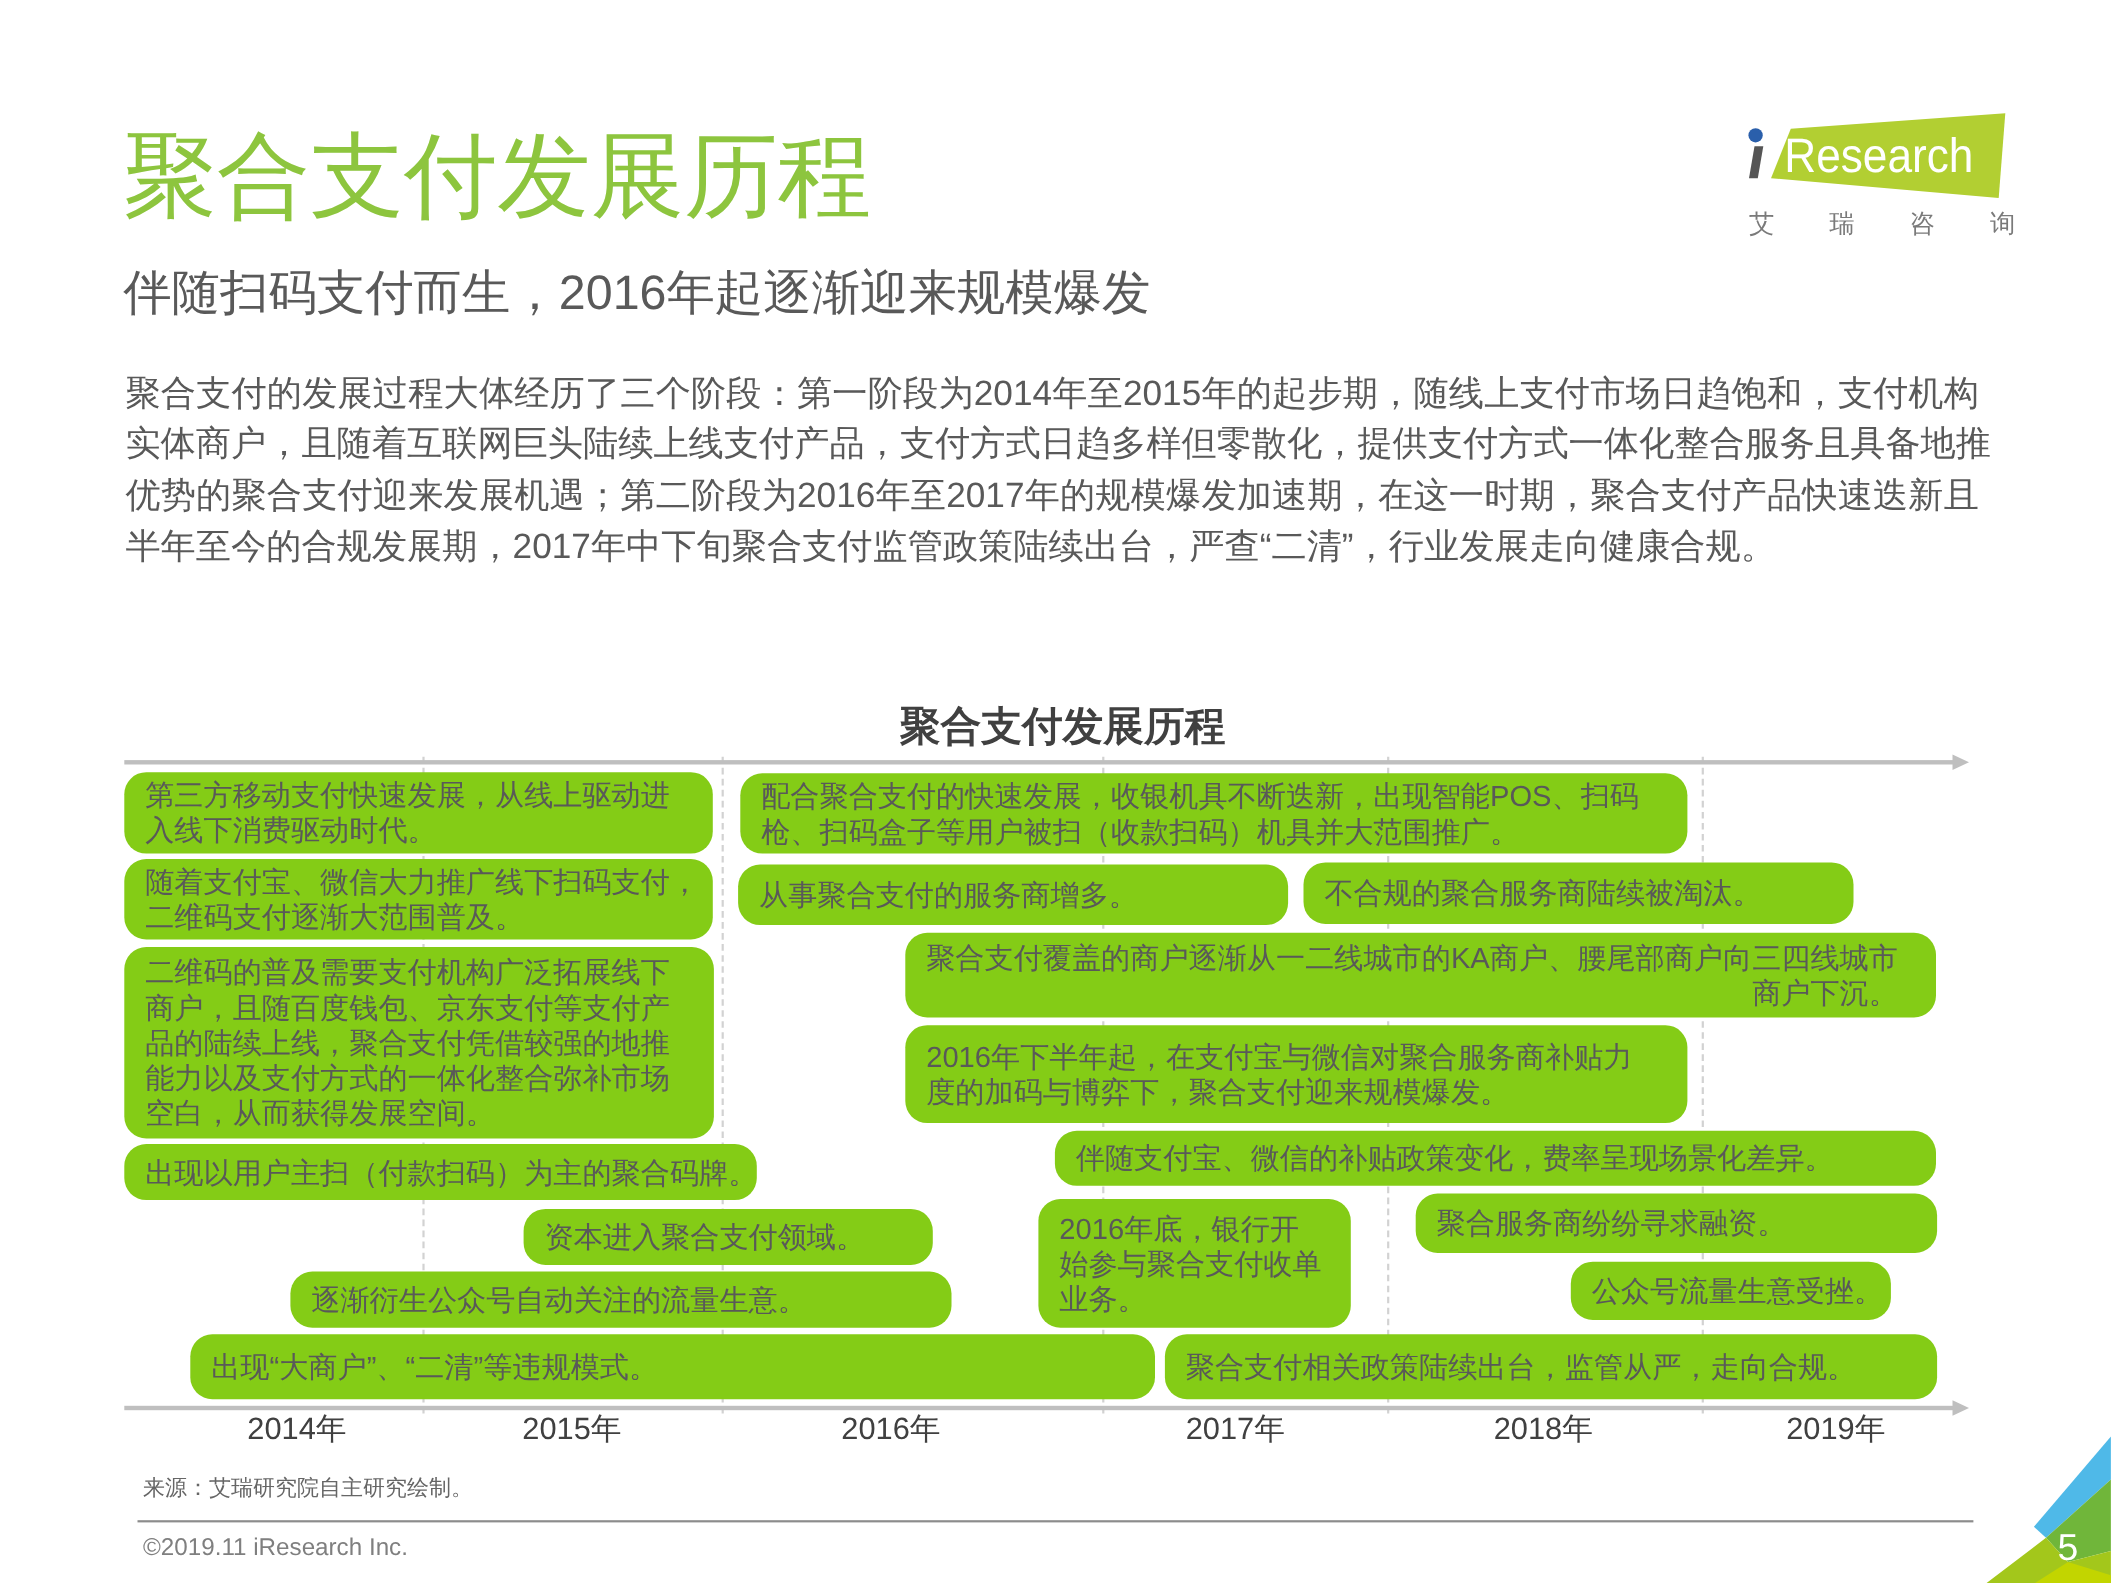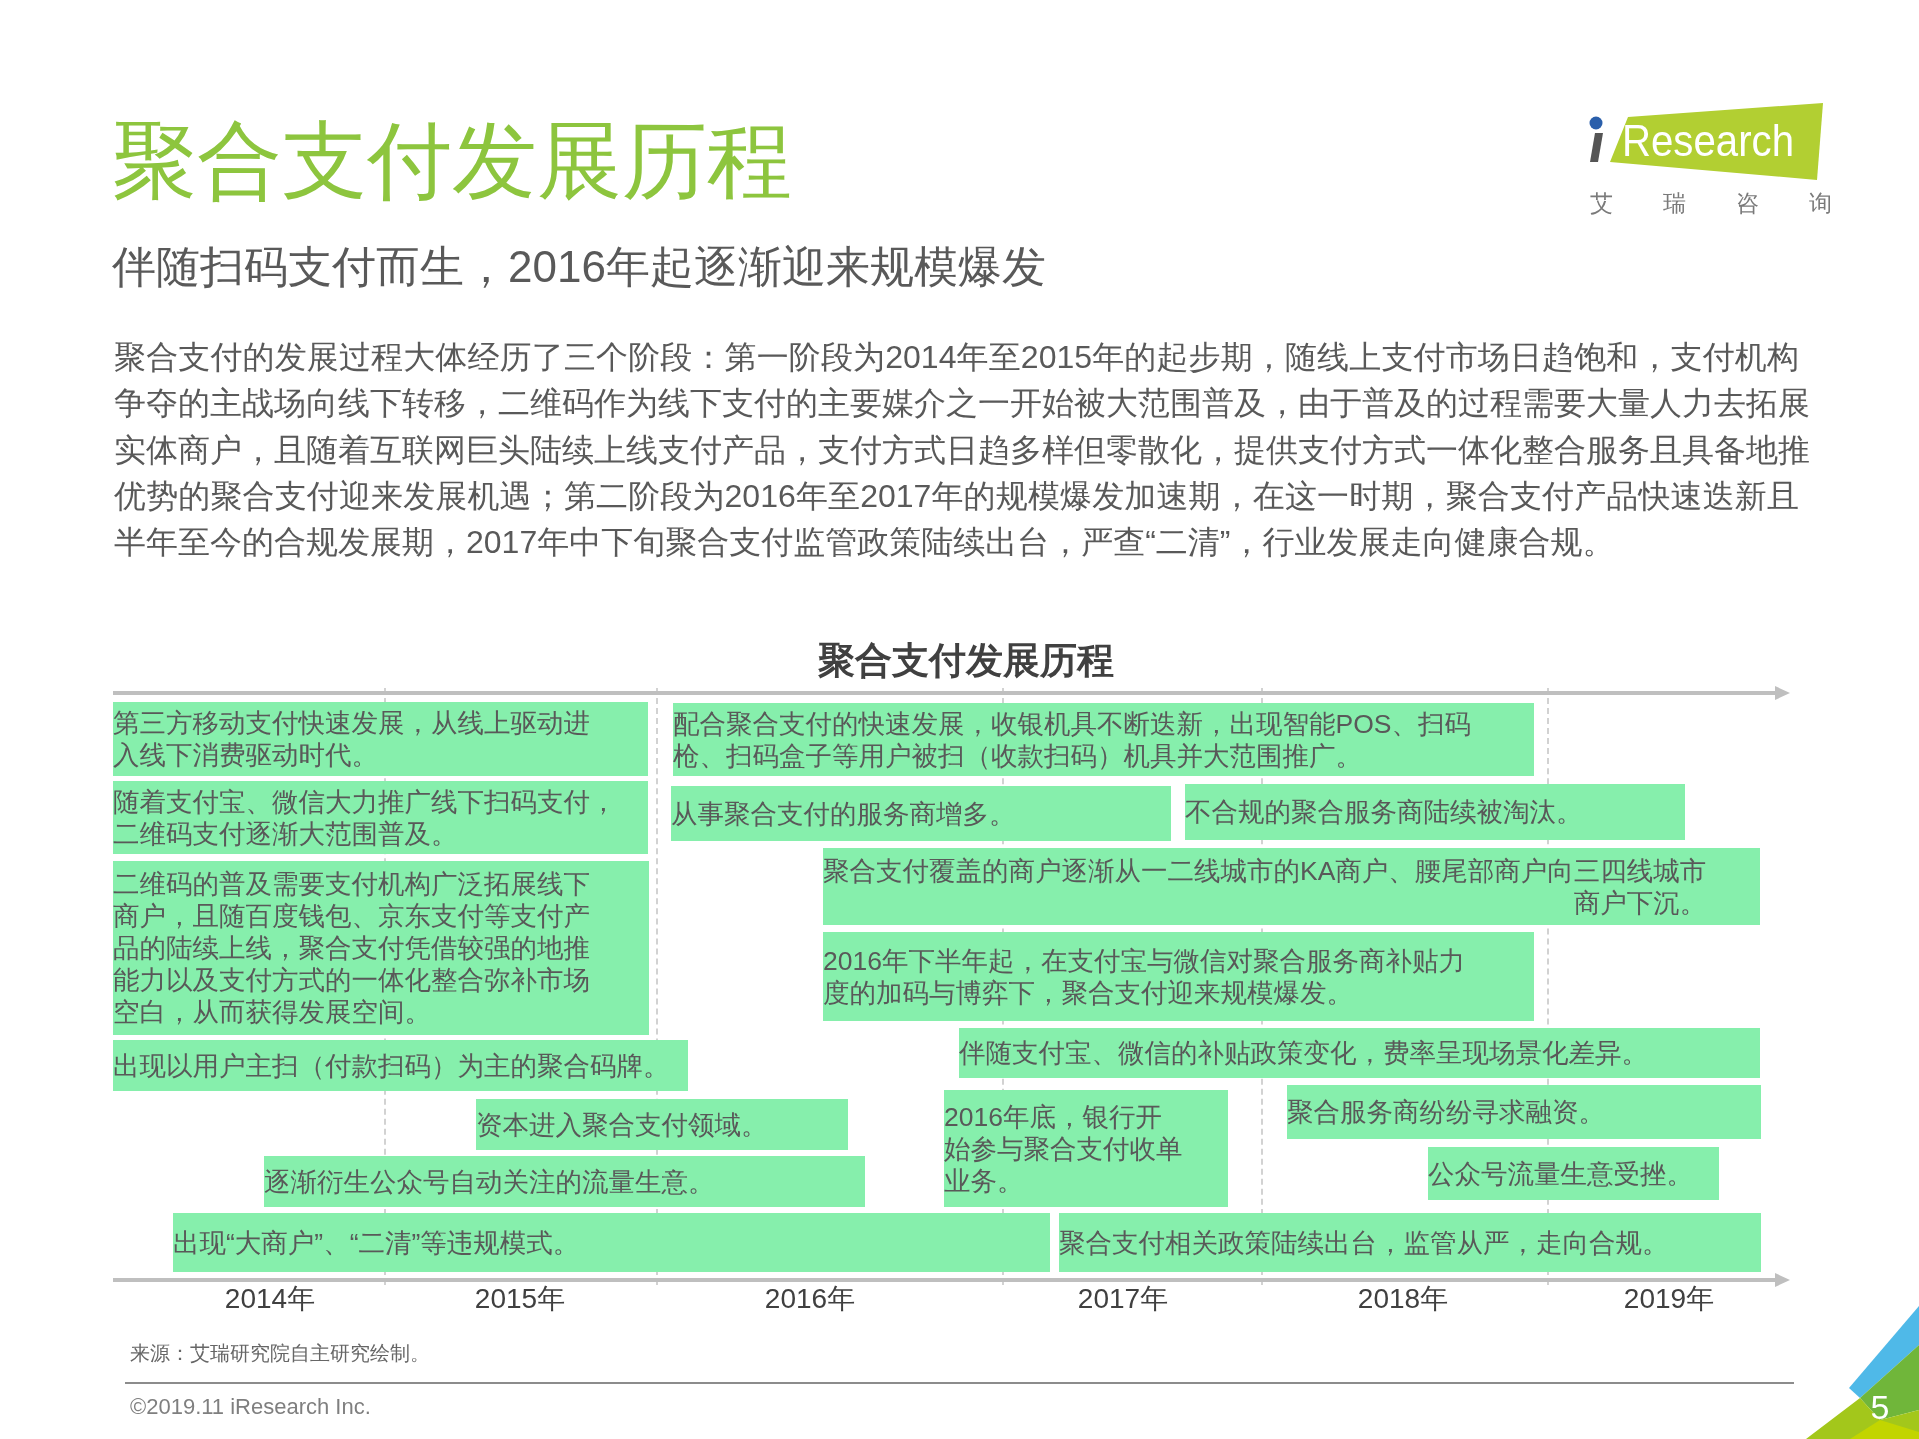--- a/index.html
+++ b/index.html
@@ -57,24 +57,26 @@
   }
   .arrow.top { top: 686px; }
   .arrow.bottom { top: 1273px; }
   .vline {
     position: absolute; top: 688px; height: 597px; width: 0;
     border-left: 2px dashed #d2d2d2;
   }
 
   .ev {
     position: absolute; box-sizing: border-box;
-    background: #86efac; color: #595959;
+    background: #84cc16; color: #595959;
     font-size: 26.5px; line-height: 32px;
+    padding-left: 19px;
     display: flex; align-items: center;
     white-space: pre;
+    border-radius: 20px;
   }
   .e0  { left: 113px;  top: 702px;  width: 535px; height: 74px; }
   .e1  { left: 113px;  top: 781px;  width: 535px; height: 73px; }
   .e2  { left: 113px;  top: 861px;  width: 536px; height: 174px; }
   .e3  { left: 113px;  top: 1040px; width: 575px; height: 51px; }
   .e4  { left: 476px;  top: 1099px; width: 372px; height: 51px; }
   .e5  { left: 264px;  top: 1156px; width: 601px; height: 51px; }
   .e6  { left: 173px;  top: 1213px; width: 877px; height: 59px; }
   .e7  { left: 673px;  top: 703px;  width: 861px; height: 73px; }
   .e8  { left: 671px;  top: 786px;  width: 500px; height: 55px; }
@@ -130,21 +132,20 @@
 </svg>
 <div class="tagline">
   <span>艾</span>
   <span>瑞</span>
   <span>咨</span>
   <span>询</span>
 </div>
 
 <div class="summary">
   <div class="sum-line l0">聚合支付的发展过程大体经历了三个阶段：第一阶段为2014年至2015年的起步期，随线上支付市场日趋饱和，支付机构</div>
-  <div class="sum-line l1">争夺的主战场向线下转移，二维码作为线下支付的主要媒介之一开始被大范围普及，由于普及的过程需要大量人力去拓展</div>
   <div class="sum-line l2">实体商户，且随着互联网巨头陆续上线支付产品，支付方式日趋多样但零散化，提供支付方式一体化整合服务且具备地推</div>
   <div class="sum-line l3">优势的聚合支付迎来发展机遇；第二阶段为2016年至2017年的规模爆发加速期，在这一时期，聚合支付产品快速迭新且</div>
   <div class="sum-line l5">半年至今的合规发展期，2017年中下旬聚合支付监管政策陆续出台，严查“二清”，行业发展走向健康合规。</div>
 </div>
 
 <div class="chart-title">聚合支付发展历程</div>
 
 <div class="vline" style="left:384px"></div>
 <div class="vline" style="left:656px"></div>
 <div class="vline" style="left:1002px"></div>

